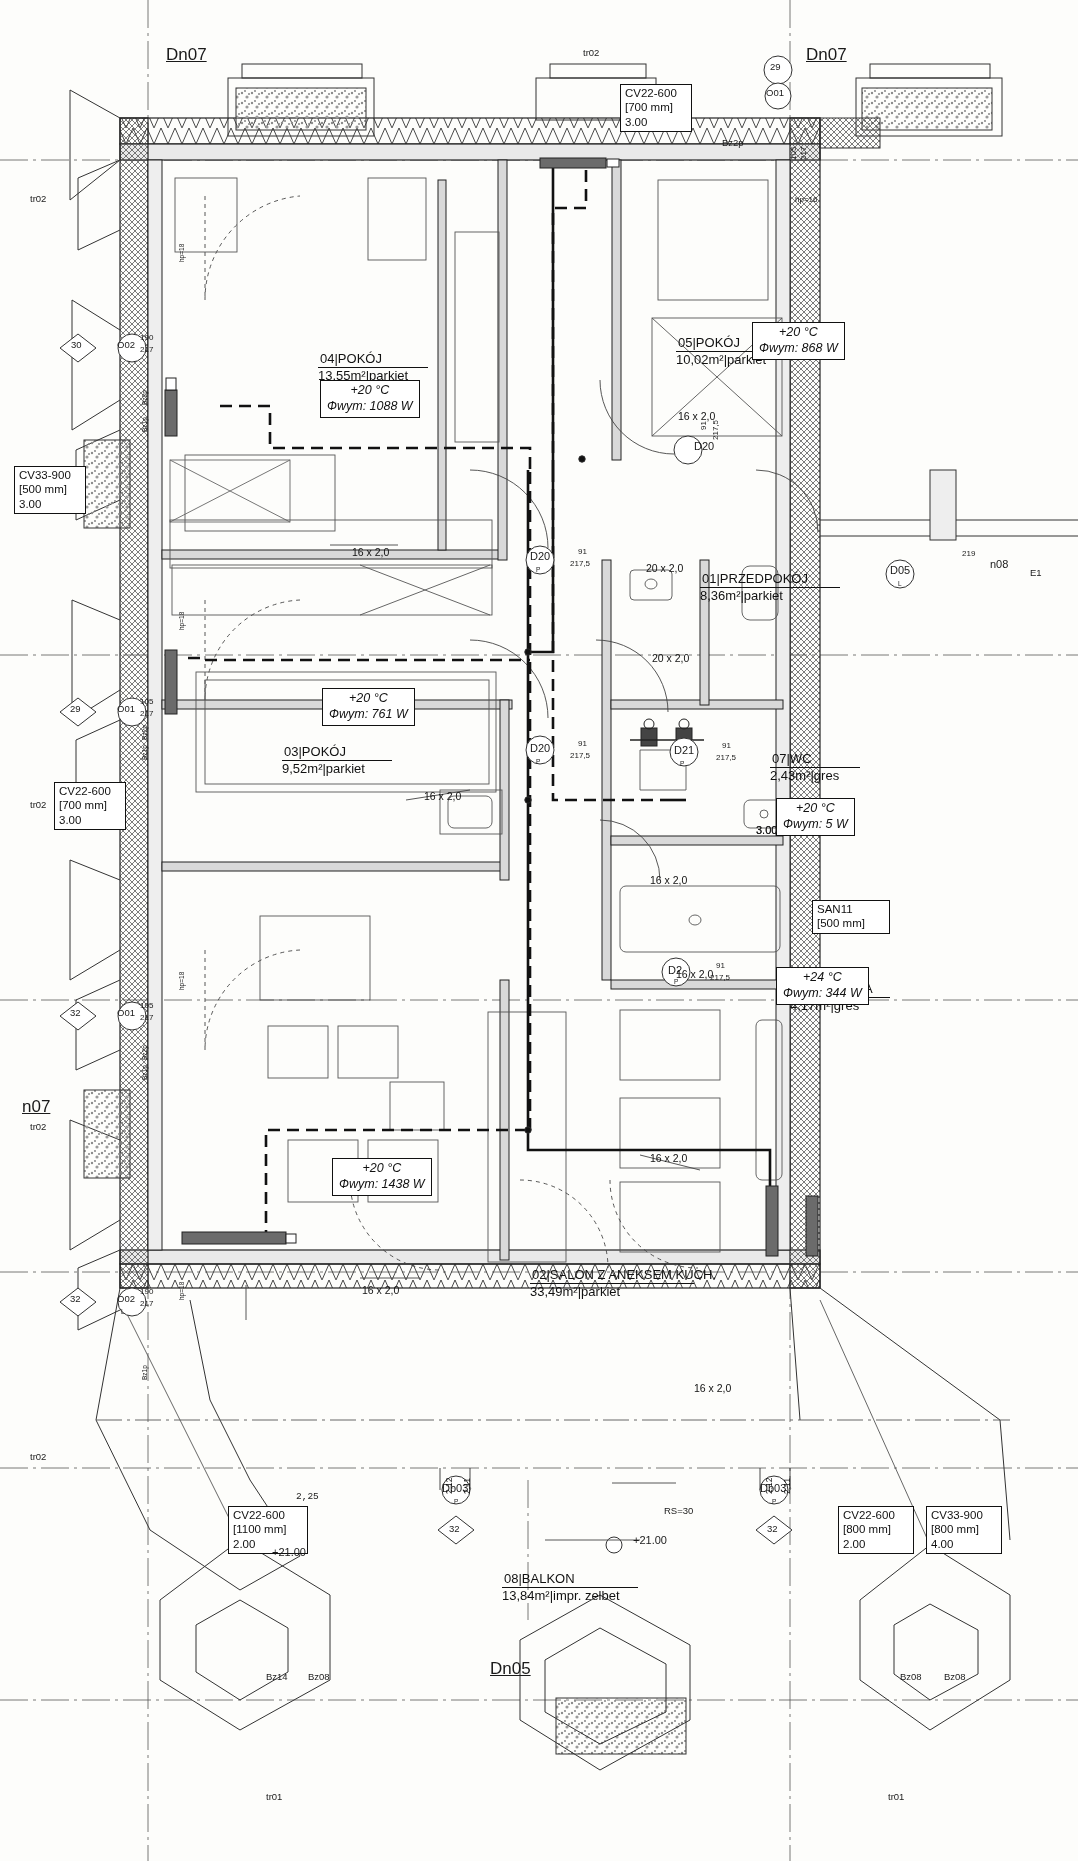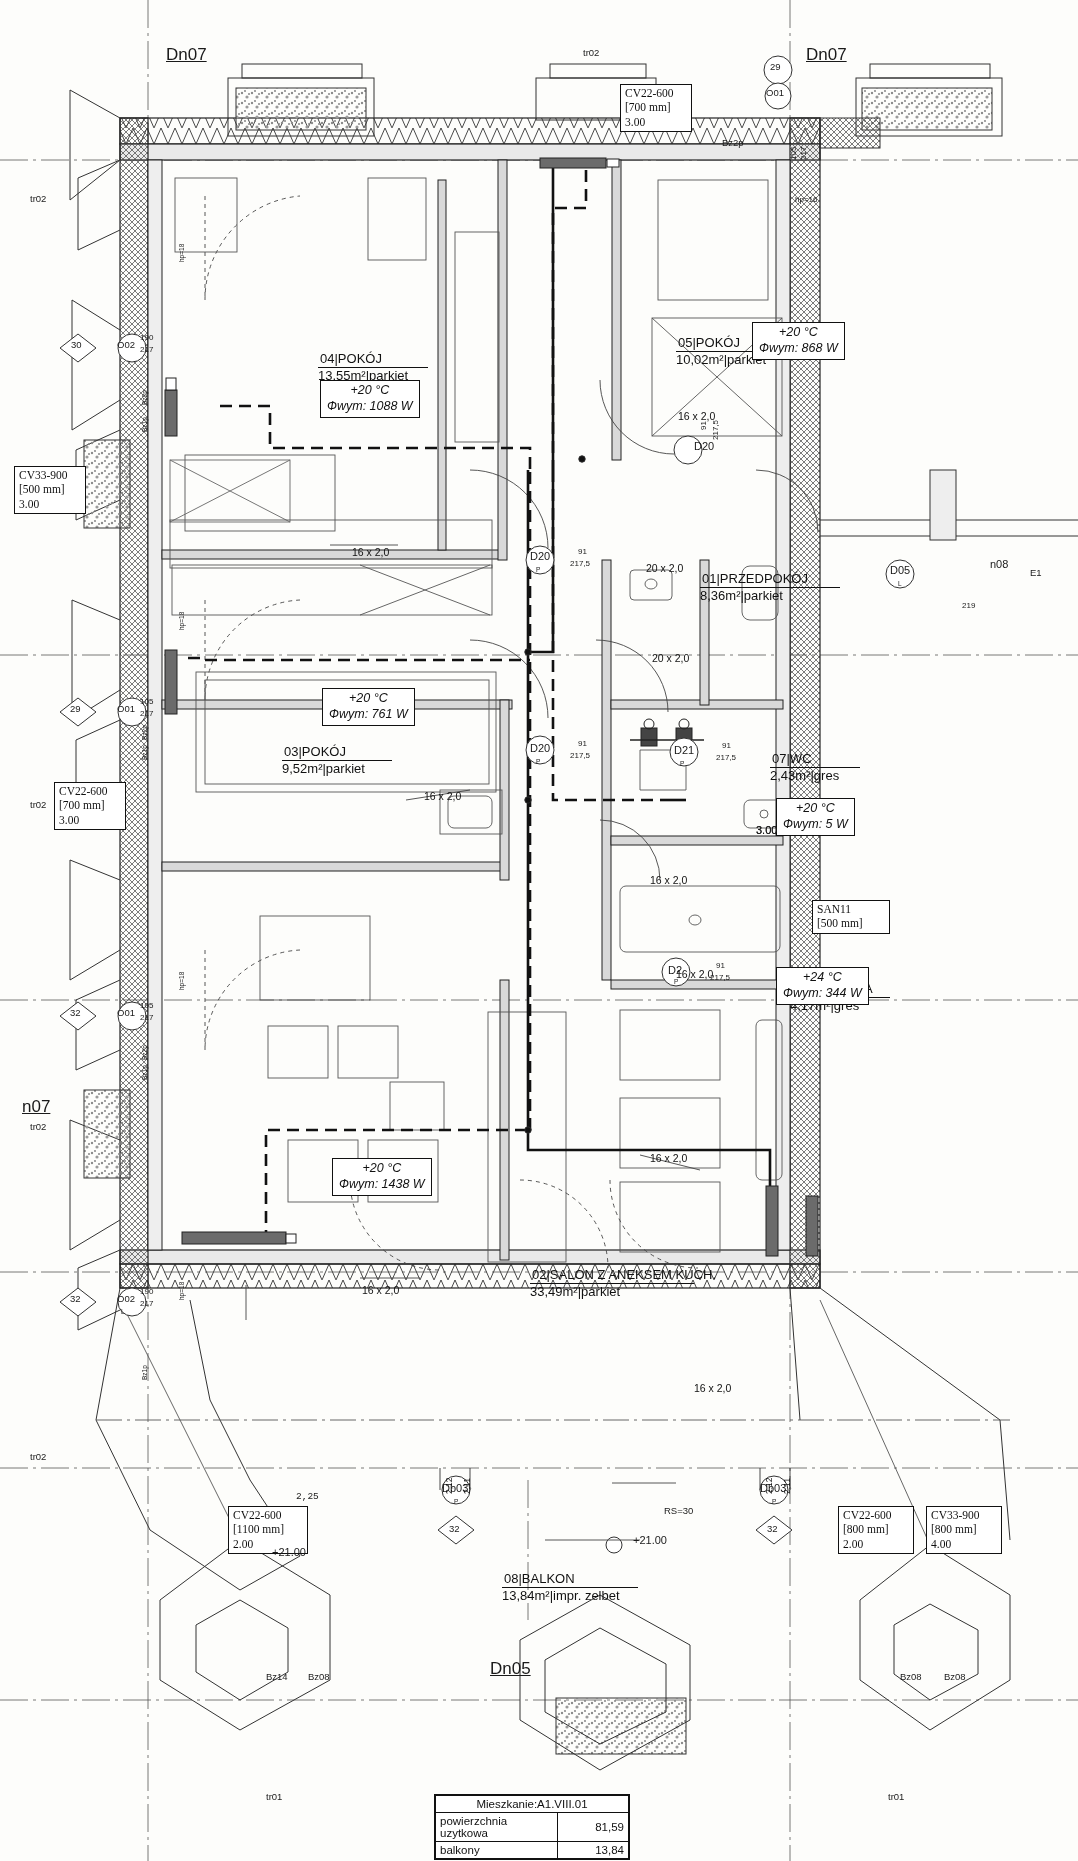--- a/index.html
+++ b/index.html
@@ -49,21 +49,21 @@
   .devbox {
     position: absolute;
     border: 1px solid #111;
     background: #ffffff;
     font-size: 11.5px;
     color: #111;
     padding: 1px 4px 2px 4px;
     line-height: 1.25;
     white-space: nowrap;
   }
-  .devbox span { display: block; font-family: Liberation Serif, serif; }
+  .devbox span { display: block; }
   .tiny { font-size: 8px; }
   .xtiny { font-size: 6.5px; }
   .sm { font-size: 9.5px; }
   .md { font-size: 11px; }
   .xl { font-size: 17px; }
   .rot90 {
     transform: rotate(-90deg);
     transform-origin: 0 0;
   }
   .roomtag {
@@ -450,21 +450,21 @@
   <div class="lbl tiny" style="left:716px; top:754px;">217,5</div>
 
   <div class="lbl md" style="left:668px; top:964px;">D2</div>
   <div class="lbl xtiny" style="left:674px; top:978px;">P</div>
   <div class="lbl tiny" style="left:716px; top:962px;">91</div>
   <div class="lbl tiny" style="left:710px; top:974px;">217,5</div>
 
   <div class="lbl md" style="left:890px; top:564px;">D05</div>
   <div class="lbl xtiny" style="left:898px; top:580px;">L</div>
   <div class="lbl md" style="left:962px; top:558px;padding-left:28px;">n08</div>
-  <div class="lbl tiny" style="left:962px; top:602px;">219</div>
+  <div class="lbl tiny" style="left:962px; top:550px;">219</div>
   <div class="lbl sm" style="left:1030px; top:568px;">E1</div>
 
   <div class="roomtag" style="left:318px; top:352px; width:110px;">
     <span class="rname"><span>04</span>|<span>POKÓJ</span></span>
     <span class="rarea"><span>13,55m²</span>|<span>parkiet</span></span>
   </div>
 
   <div class="roomtag" style="left:676px; top:336px; width:110px;">
     <span class="rname"><span>05</span>|<span>POKÓJ</span></span>
     <span class="rarea"><span>10,02m²</span>|<span>parkiet</span></span>
@@ -583,31 +583,14 @@
   <div class="lbl md" style="left:272px; top:1546px;">+21.00</div>
   <div class="lbl sm" style="left:664px; top:1506px;">RS=30</div>
   <div class="lbl sm" style="left:296px; top:1492px;font-family:Liberation Mono, monospace;">2,25</div>
   <div class="lbl md" style="left:756px; top:824px;">3.00</div>
 
   <div class="dimtick rot90" style="left:444px; top:1494px;">2,12</div>
   <div class="dimtick rot90" style="left:462px; top:1494px;">2,11</div>
   <div class="dimtick rot90" style="left:764px; top:1494px;">2,12</div>
   <div class="dimtick rot90" style="left:782px; top:1494px;">2,11</div>
 
-  <div id="titleblock">
-    <table>
-      <tbody>
-          <tr>
-            <td class="head" colspan="2">Mieszkanie:A1.VIII.01</td>
-          </tr>
-      <tr>
-        <td>powierzchnia uzytkowa</td>
-        <td class="num">81,59</td>
-      </tr>
-      <tr>
-        <td>balkony</td>
-        <td class="num">13,84</td>
-      </tr>
-    </tbody>
-      </table>
-  </div>
 
 </div>
 
 </body></html>

